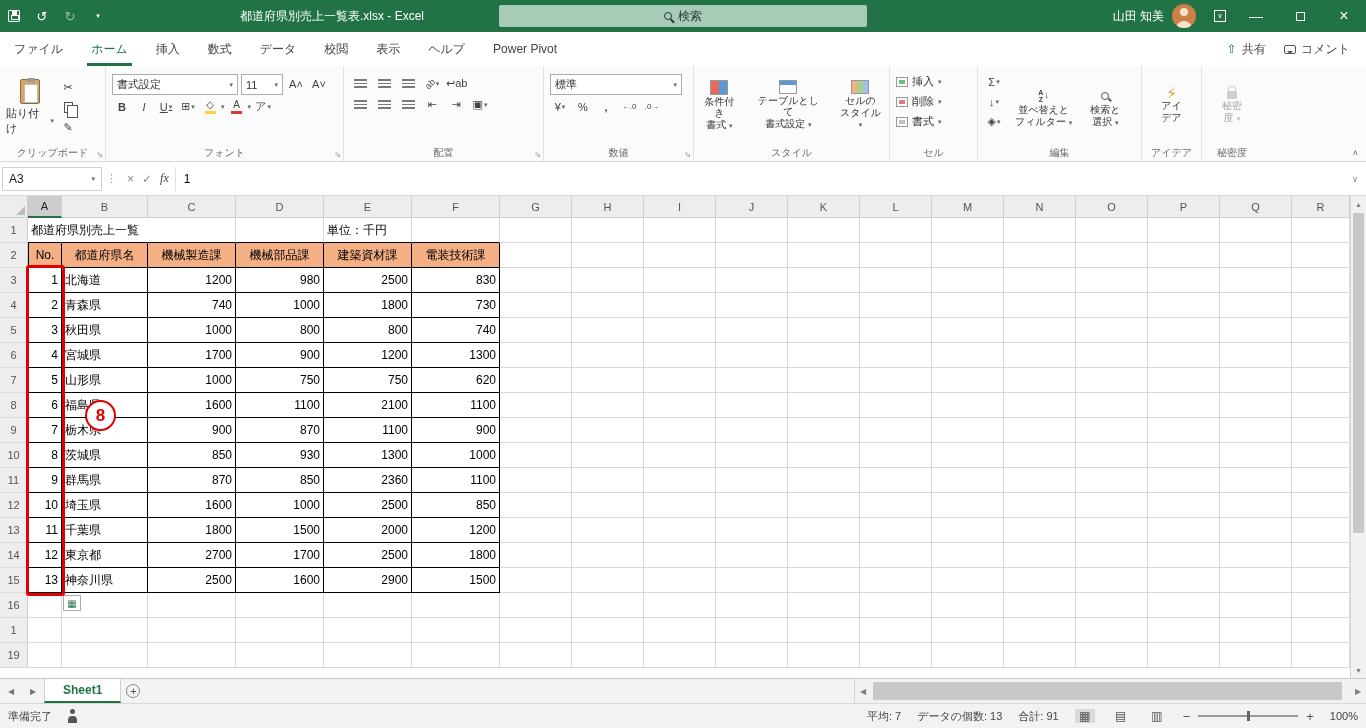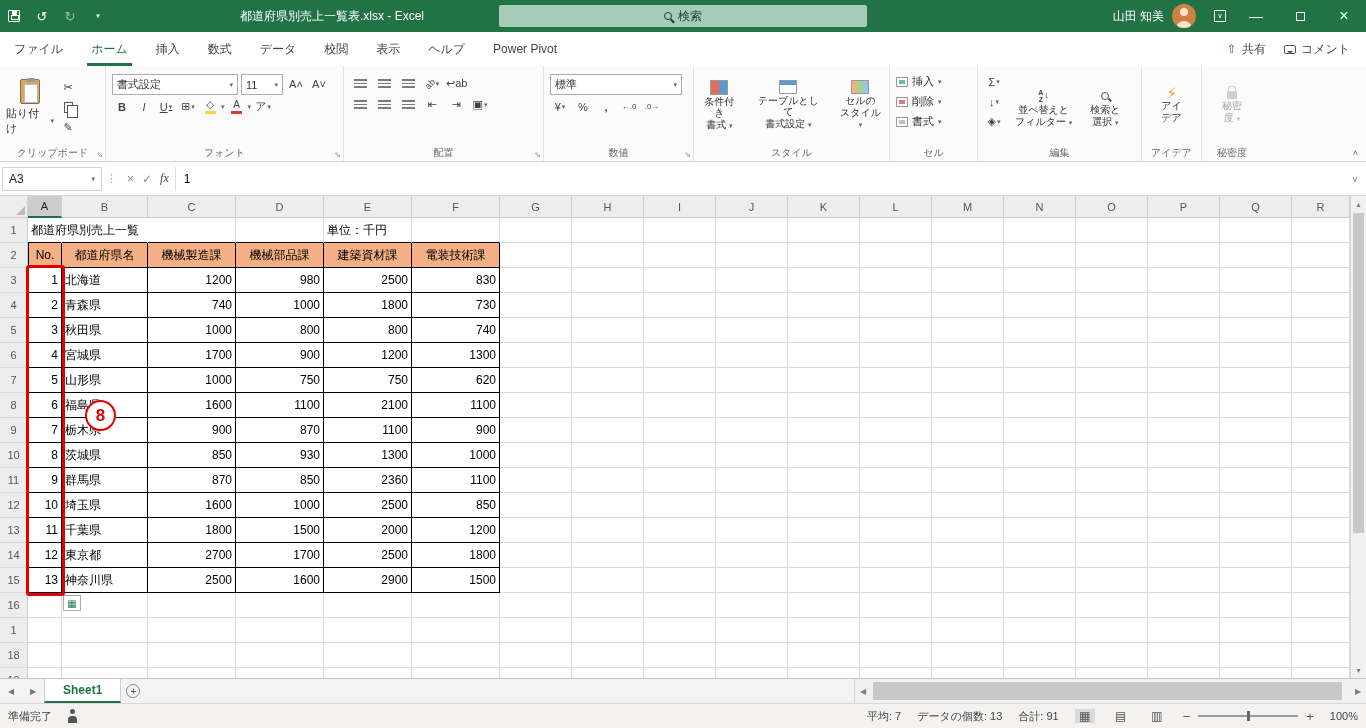--- a/index.html
+++ b/index.html
@@ -826,41 +826,20 @@
             <div class="cell" style="width:72px;flex:0 0 72px;"></div>
             <div class="cell" style="width:72px;flex:0 0 72px;"></div>
             <div class="cell" style="width:72px;flex:0 0 72px;"></div>
             <div class="cell" style="width:72px;flex:0 0 72px;"></div>
             <div class="cell" style="width:72px;flex:0 0 72px;"></div>
             <div class="cell" style="width:72px;flex:0 0 72px;"></div>
             <div class="cell" style="width:72px;flex:0 0 72px;"></div>
             <div class="cell" style="width:58px;flex:0 0 58px;"></div>
           </div>
           <div class="grow">
-            <div class="rh">18</div>
-            <div class="cell" style="width:34px;flex:0 0 34px;"></div>
-            <div class="cell" style="width:86px;flex:0 0 86px;"></div>
-            <div class="cell" style="width:88px;flex:0 0 88px;"></div>
-            <div class="cell" style="width:88px;flex:0 0 88px;"></div>
-            <div class="cell" style="width:88px;flex:0 0 88px;"></div>
-            <div class="cell" style="width:88px;flex:0 0 88px;"></div>
-            <div class="cell" style="width:72px;flex:0 0 72px;"></div>
-            <div class="cell" style="width:72px;flex:0 0 72px;"></div>
-            <div class="cell" style="width:72px;flex:0 0 72px;"></div>
-            <div class="cell" style="width:72px;flex:0 0 72px;"></div>
-            <div class="cell" style="width:72px;flex:0 0 72px;"></div>
-            <div class="cell" style="width:72px;flex:0 0 72px;"></div>
-            <div class="cell" style="width:72px;flex:0 0 72px;"></div>
-            <div class="cell" style="width:72px;flex:0 0 72px;"></div>
-            <div class="cell" style="width:72px;flex:0 0 72px;"></div>
-            <div class="cell" style="width:72px;flex:0 0 72px;"></div>
-            <div class="cell" style="width:72px;flex:0 0 72px;"></div>
-            <div class="cell" style="width:58px;flex:0 0 58px;"></div>
-          </div>
-          <div class="grow">
             <div class="rh">19</div>
             <div class="cell" style="width:34px;flex:0 0 34px;"></div>
             <div class="cell" style="width:86px;flex:0 0 86px;"></div>
             <div class="cell" style="width:88px;flex:0 0 88px;"></div>
             <div class="cell" style="width:88px;flex:0 0 88px;"></div>
             <div class="cell" style="width:88px;flex:0 0 88px;"></div>
             <div class="cell" style="width:88px;flex:0 0 88px;"></div>
             <div class="cell" style="width:72px;flex:0 0 72px;"></div>
             <div class="cell" style="width:72px;flex:0 0 72px;"></div>
             <div class="cell" style="width:72px;flex:0 0 72px;"></div>

